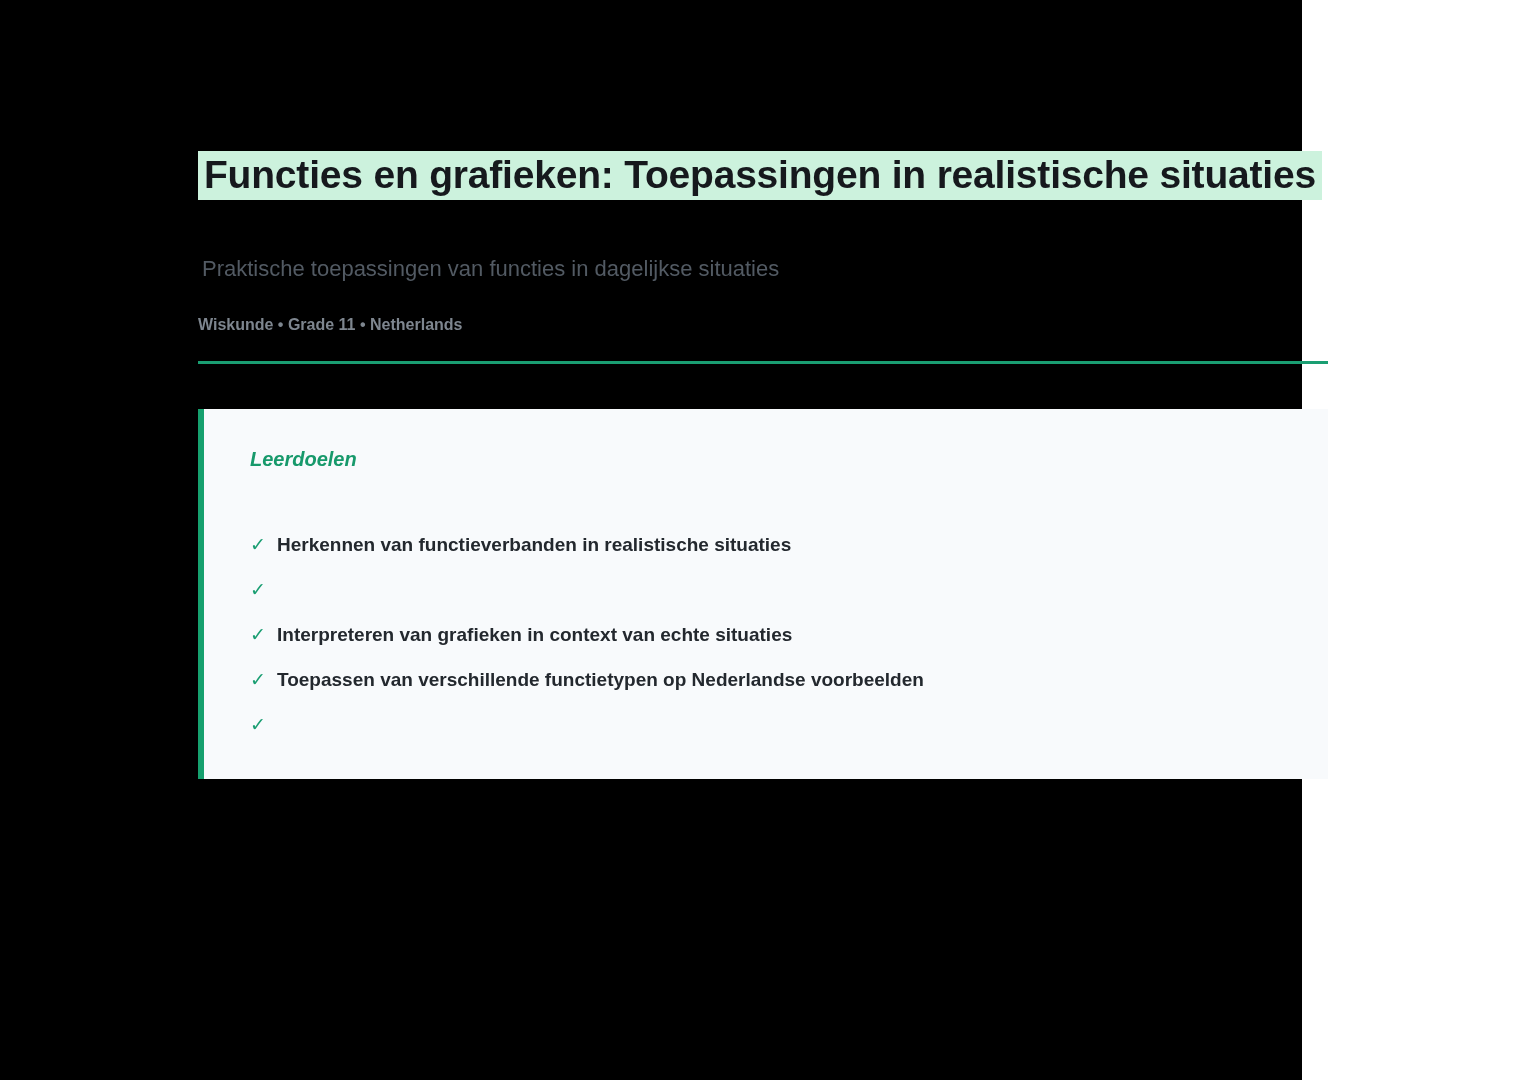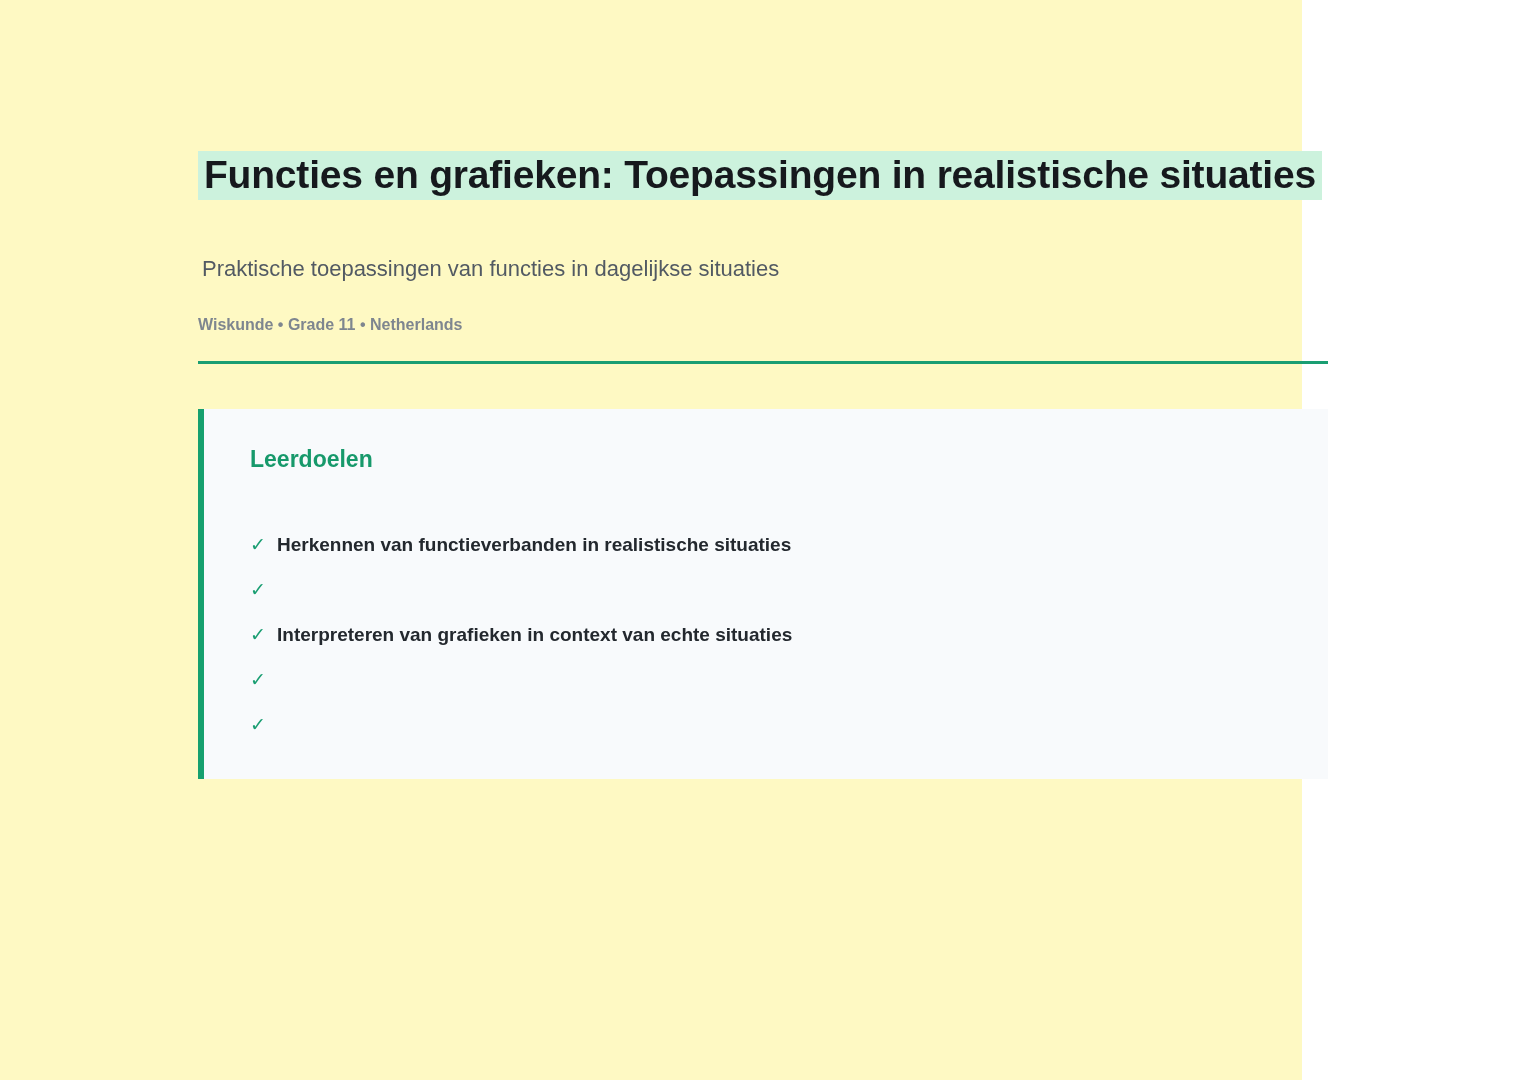--- a/index.html
+++ b/index.html
@@ -10,21 +10,21 @@
   body {
     width: 1527px;
     height: 1080px;
     font-family: "Liberation Sans", sans-serif;
     -webkit-font-smoothing: antialiased;
   }
   .page {
     position: relative;
     width: 1302px;
     height: 1080px;
-    background: #fef9c3;
+    background: #000000;
     box-sizing: border-box;
   }
   .content {
     position: absolute;
     left: 198px;
     top: 140px;
     width: 1130px;
   }
 
   
@@ -70,24 +70,25 @@
     margin-top: 45px;
     width: 1130px;
     min-height: 370px;
     box-sizing: border-box;
     background: #f8fafc;
     border-left: 6px solid #16a06e;
     padding: 34px 40px 40px 46px;
   }
   .objectives-heading {
     margin: 0;
-    font-size: 23px;
+    font-size: 20px;
     line-height: 32px;
     font-weight: 700;
     color: #17996b;
+    font-style: italic;
   }
   .objectives-list {
     list-style: none;
     margin: 0;
     padding: 0;
     padding-top: 58px;
   }
   .objective-item {
     display: flex;
     align-items: baseline;
@@ -135,20 +136,21 @@
         </li>
         <li class="objective-item">
           <span class="check-icon">✓</span>
         </li>
         <li class="objective-item">
           <span class="check-icon">✓</span>
           <span class="objective-text">Interpreteren van grafieken in context van echte situaties</span>
         </li>
         <li class="objective-item">
           <span class="check-icon">✓</span>
+          <span class="objective-text">Toepassen van verschillende functietypen op Nederlandse voorbeelden</span>
         </li>
         <li class="objective-item">
           <span class="check-icon">✓</span>
         </li>
       </ul>
     </section>
 
   </div>
 </div>
 

